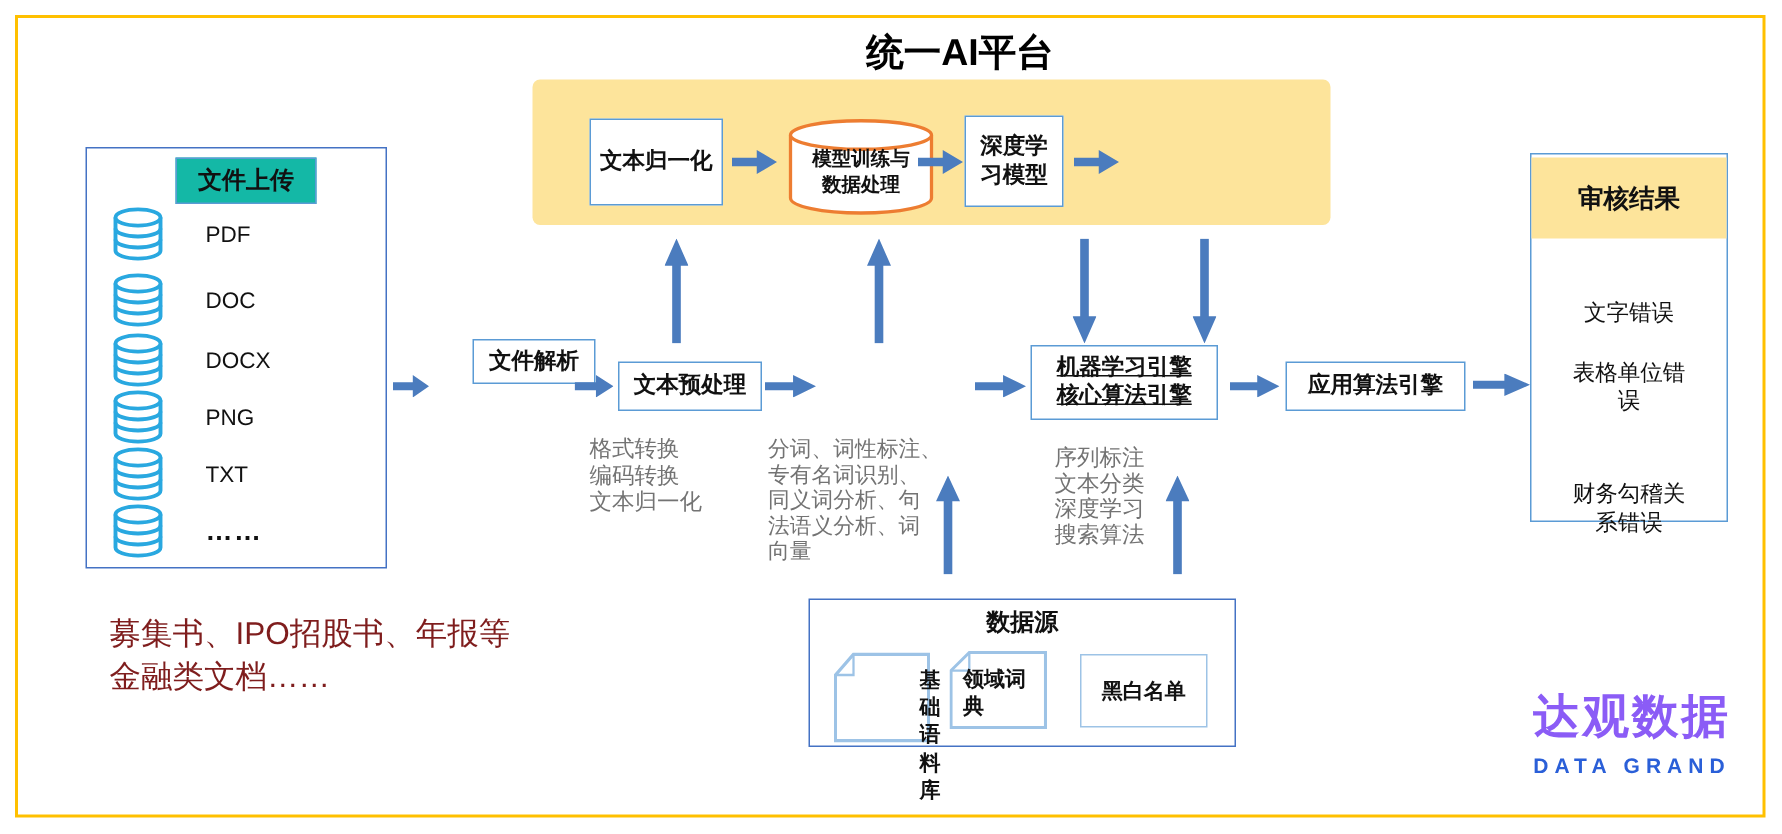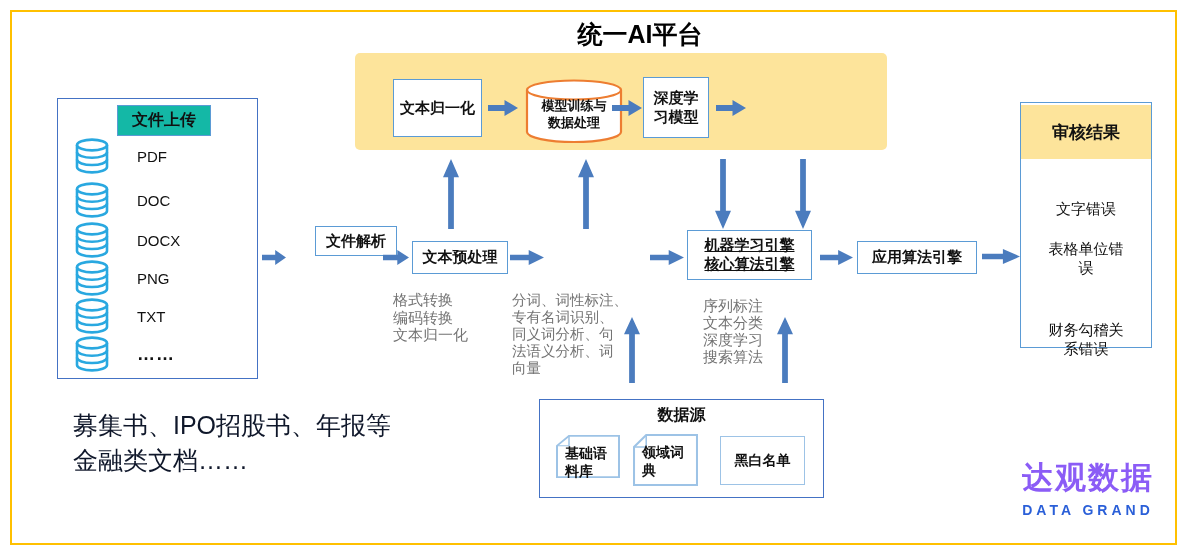--- a/index.html
+++ b/index.html
@@ -61,21 +61,21 @@
     display:flex; align-items:center; justify-content:center;
     font-weight:bold; font-size:16px;
   }
   .file-row { position:absolute; left:75px; width:170px; height:36px;
     display:flex; align-items:center; }
   .file-row .label { margin-left:28px; font-size:15px; color:#111; }
   .file-row .dots  { margin-left:28px; font-size:18px; font-weight:bold; letter-spacing:1px; }
 
   .caption {
     position:absolute; left:73px; top:408px; width:340px;
-    font-size:25px; line-height:1.4; white-space:pre-line; color:#0f172a;
+    font-size:21px; line-height:1.4; white-space:pre-line; color:#7f1d1d;
   }
 
   
   .band-cyl { position:absolute; left:525px; top:79px; width:98px; height:65px; }
   .band-cyl svg { position:absolute; left:0; top:0; }
   .band-cyl .cyl-text {
     position:absolute; left:0; top:19px; width:100%; text-align:center;
     font-size:13px; font-weight:bold; line-height:1.3; white-space:pre-line;
   }
 
@@ -245,21 +245,21 @@
 深度学习
 搜索算法</div>
 
   <div class="v-arrow-up" style="left:624px; top:317px; width:16px; height:66px;"></div>
   <div class="v-arrow-up" style="left:777px; top:317px; width:16px; height:66px;"></div>
 
   <div class="ds-panel">
     <div class="ds-title">数据源</div>
   </div>
 
-  <div class="note" style="left:556px; top:435px; width:64px; height:43px;">
+  <div class="note" style="left:556px; top:435px; width:64px; height:60px;padding-left:48px;">
     <svg viewBox="0 0 64 52" preserveAspectRatio="none">
       <path d="M13 1 H63 V51 H1 V13 Z" fill="#fff" stroke="#9DC3E6" stroke-width="2"></path>
       <path d="M13 1 V13 H1" fill="none" stroke="#9DC3E6" stroke-width="1.5"></path>
     </svg>
     <div class="note-text">基础语
 料库</div>
   </div>
 
   <div class="note" style="left:633px; top:434px; width:65px; height:52px;">
     <svg viewBox="0 0 64 52" preserveAspectRatio="none">

